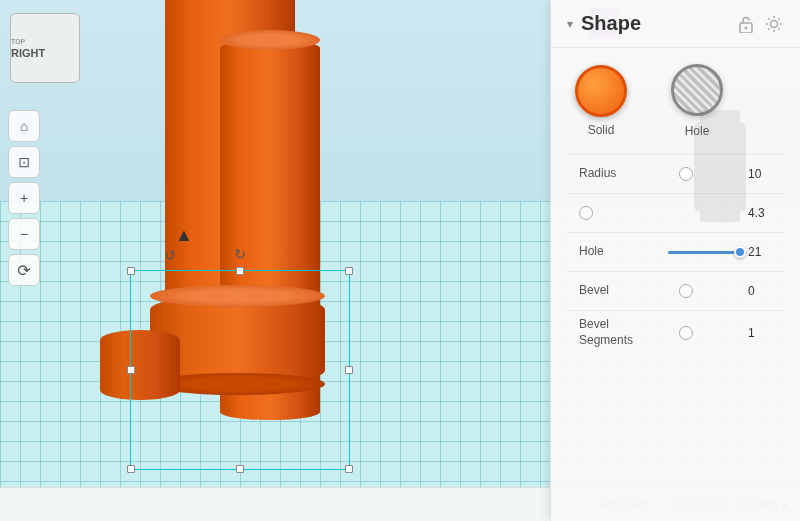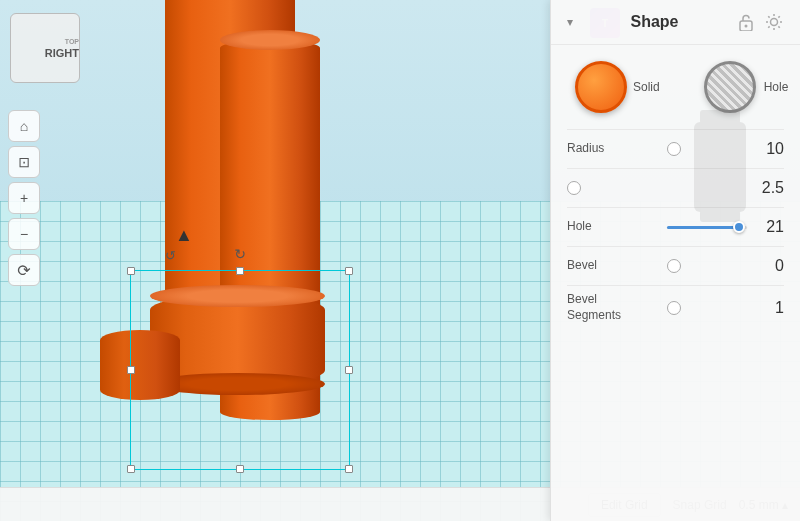--- a/index.html
+++ b/index.html
@@ -237,45 +237,44 @@
       padding: 12px 16px;
       border-bottom: 1px solid #e8e8e8;
       gap: 8px;
     }
     .panel-collapse {
       color: #888;
       font-size: 12px;
       cursor: pointer;
     }
     .panel-title {
-      font-size: 16px;
+      font-size: 20px;
       font-weight: 600;
       color: #333;
       flex: 1;
-      text-align: center;
     }
     .panel-icon {
       width: 20px; height: 20px;
       color: #888;
       font-size: 14px;
       display: flex;
       align-items: center;
       justify-content: center;
     }
 
     
     .shape-types {
       display: flex;
       gap: 24px;
       padding: 16px 24px;
       align-items: center;
     }
     .shape-type {
       display: flex;
-      flex-direction: row;
+      flex-direction: column;
       align-items: center;
       gap: 6px;
       cursor: pointer;
     }
     .shape-circle {
       width: 52px; height: 52px;
       border-radius: 50%;
       border: 3px solid transparent;
       display: flex;
       align-items: center;
@@ -309,21 +308,21 @@
     .panel-divider {
       height: 1px;
       background: #e8e8e8;
       margin: 0 16px;
     }
 
     
     .prop-row {
       display: flex;
       align-items: center;
-      padding: 6px 16px;
+      padding: 6px 28px;
       min-height: 38px;
     }
     .prop-label {
       width: 100px;
       font-size: 12px;
       color: #555;
       line-height: 1.3;
     }
     .prop-control {
       flex: 1;
@@ -333,24 +332,23 @@
     }
     .prop-radio {
       width: 14px; height: 14px;
       border: 1.5px solid #aaa;
       border-radius: 50%;
       background: white;
       flex-shrink: 0;
     }
     .prop-value {
       margin-left: auto;
-      font-size: 16px;
+      font-size: 12px;
       color: #333;
       min-width: 24px;
-      text-align: right;
     }
     .prop-slider-track {
       width: 80px;
       height: 3px;
       background: #ddd;
       border-radius: 2px;
       position: relative;
     }
     .prop-slider-fill {
       height: 100%;
@@ -407,21 +405,21 @@
     <div class="handle mb"></div>
     <div class="handle ml"></div>
     <div class="handle mr"></div>
     <div class="rotate-handle">↻</div>
   </div>
 
   <div style="position:absolute;top:225px;left:175px;font-size:18px;color:#333;pointer-events:none;">▲</div>
   <div style="position:absolute;top:248px;left:165px;font-size:13px;color:#555;pointer-events:none;">↺</div>
 
   <div class="nav-cube">
-    <div style="position:absolute;top:5px;left:5px;width:70px;height:70px;background:rgba(240,240,240,0.85);border:1px solid #bbb;border-radius:6px;display:flex;flex-direction:column;align-items:flex-end;justify-content:center;">
+    <div style="position:absolute;top:5px;left:5px;width:70px;height:70px;background:rgba(240,240,240,0.85);border:1px solid #bbb;border-radius:6px;display:flex;flex-direction:column;align-items:flex-start;justify-content:center;">
       <div style="font-size:7px;font-weight:700;color:#999;margin-bottom:2px;">TOP</div>
       <div style="font-size:11px;font-weight:700;color:#555;">RIGHT</div>
     </div>
   </div>
 
   <div class="left-toolbar">
     <div class="tool-btn">⌂</div>
     <div class="tool-btn">⊡</div>
     <div class="tool-btn">+</div>
     <div class="tool-btn">−</div>
@@ -492,21 +490,21 @@
       </div>
       <span class="prop-value">10</span>
     </div>
 
     <div class="panel-divider"></div>
 
     <div class="prop-row">
       <div class="prop-control">
         <div class="prop-radio"></div>
       </div>
-      <span class="prop-value">2.5</span>
+      <span class="prop-value">4.3</span>
     </div>
 
     <div class="panel-divider"></div>
 
     <div class="prop-row">
       <span class="prop-label">Hole</span>
       <div class="prop-control">
         <div class="prop-slider-track">
           <div class="prop-slider-fill" style="width:90%;"></div>
           <div class="prop-slider-thumb" style="left:90%;"></div>

